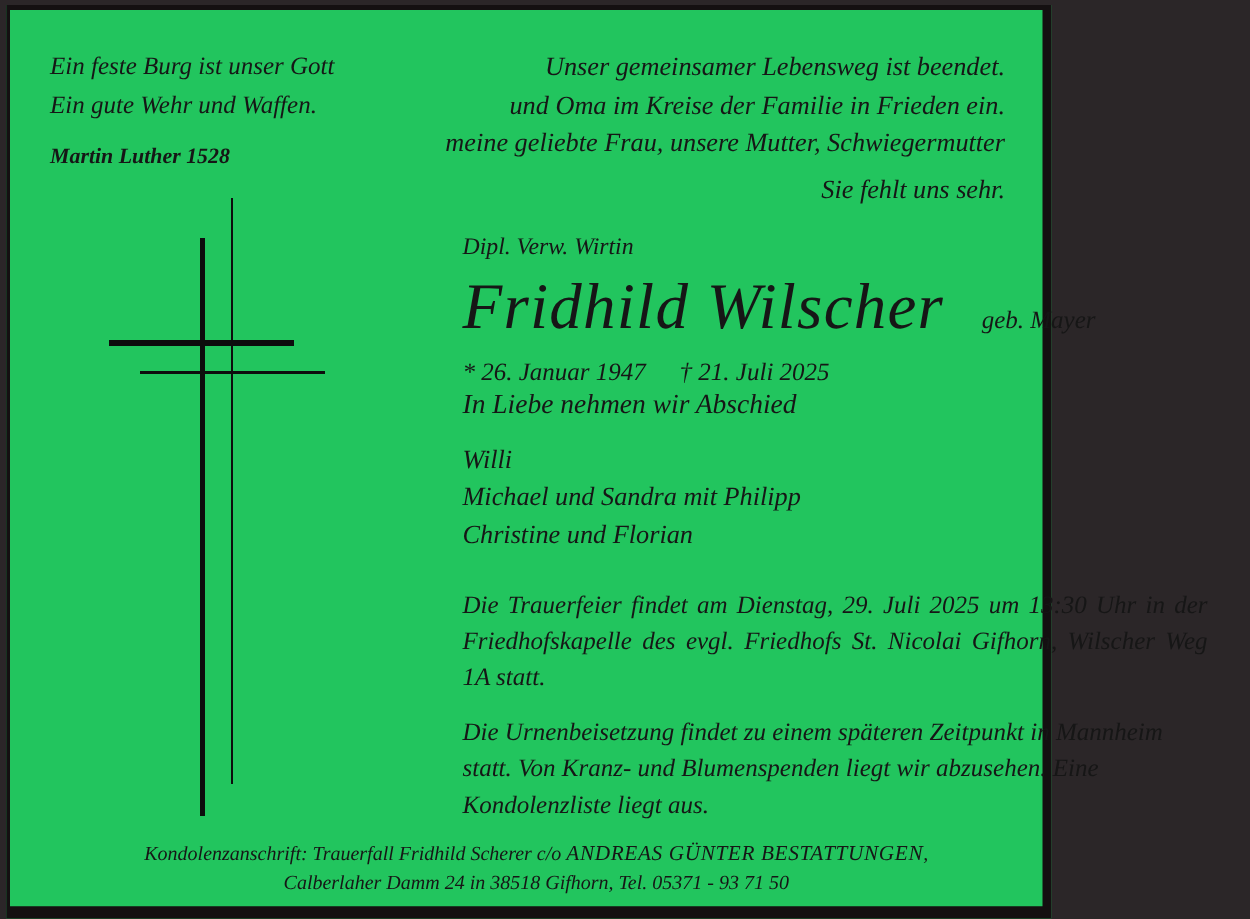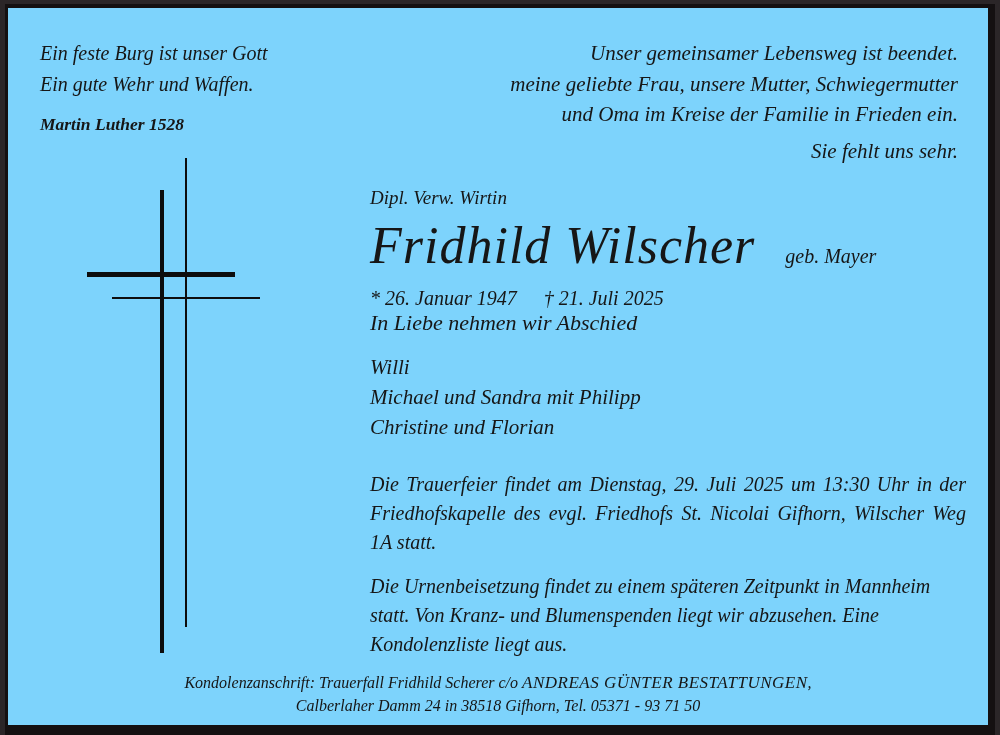--- a/index.html
+++ b/index.html
@@ -14,24 +14,24 @@
   .stage {
     position: relative;
     width: 1000px;
     height: 735px;
     background: #2b2628;
   }
   .paper {
     position: absolute;
     left: 5px;
     top: 4px;
-    width: 990px;
+    width: 836px;
     height: 731px;
     box-sizing: border-box;
-    background: #7dd3fc;
+    background: #22c55e;
     border-style: solid;
     border-color: #141011;
     border-width: 4px 7px 10px 3px;
   }
   .paper-inner {
     position: relative;
     width: 100%;
     height: 100%;
     color: #161616;
     font-style: italic;
@@ -115,40 +115,41 @@
   .para.second { margin-top: 15px; }
   
   .footer {
     position: absolute;
     left: 0;
     top: 663px;
     width: 100%;
     text-align: center;
     font-size: 16px;
     line-height: 23px;
+    padding-left: 8px;
   }
   .company { font-size: 17px; letter-spacing: 0.5px; }
 </style>
 </head>
 <body>
 
 <div class="stage">
   <div class="paper">
     <div class="paper-inner">
 
       <div class="quote">
         <div>Ein feste Burg ist unser Gott</div>
         <div>Ein gute Wehr und Waffen.</div>
         <div class="attribution">Martin Luther 1528</div>
       </div>
 
       <div class="intro">
         <div>Unser gemeinsamer Lebensweg ist beendet.</div>
+        <div>und Oma im Kreise der Familie in Frieden ein.</div>
         <div>meine geliebte Frau, unsere Mutter, Schwiegermutter</div>
-        <div>und Oma im Kreise der Familie in Frieden ein.</div>
         <div class="last-line">Sie fehlt uns sehr.</div>
       </div>
 
       <svg class="cross" viewBox="0 0 185 518" shape-rendering="crispEdges" aria-hidden="true">
         <rect x="104.5" y="8" width="2.2" height="469"></rect>
         <rect x="80" y="40" width="3.6" height="463"></rect>
         <rect x="7" y="122" width="148" height="4.6"></rect>
         <rect x="32" y="147" width="148" height="2.4"></rect>
       </svg>
 

